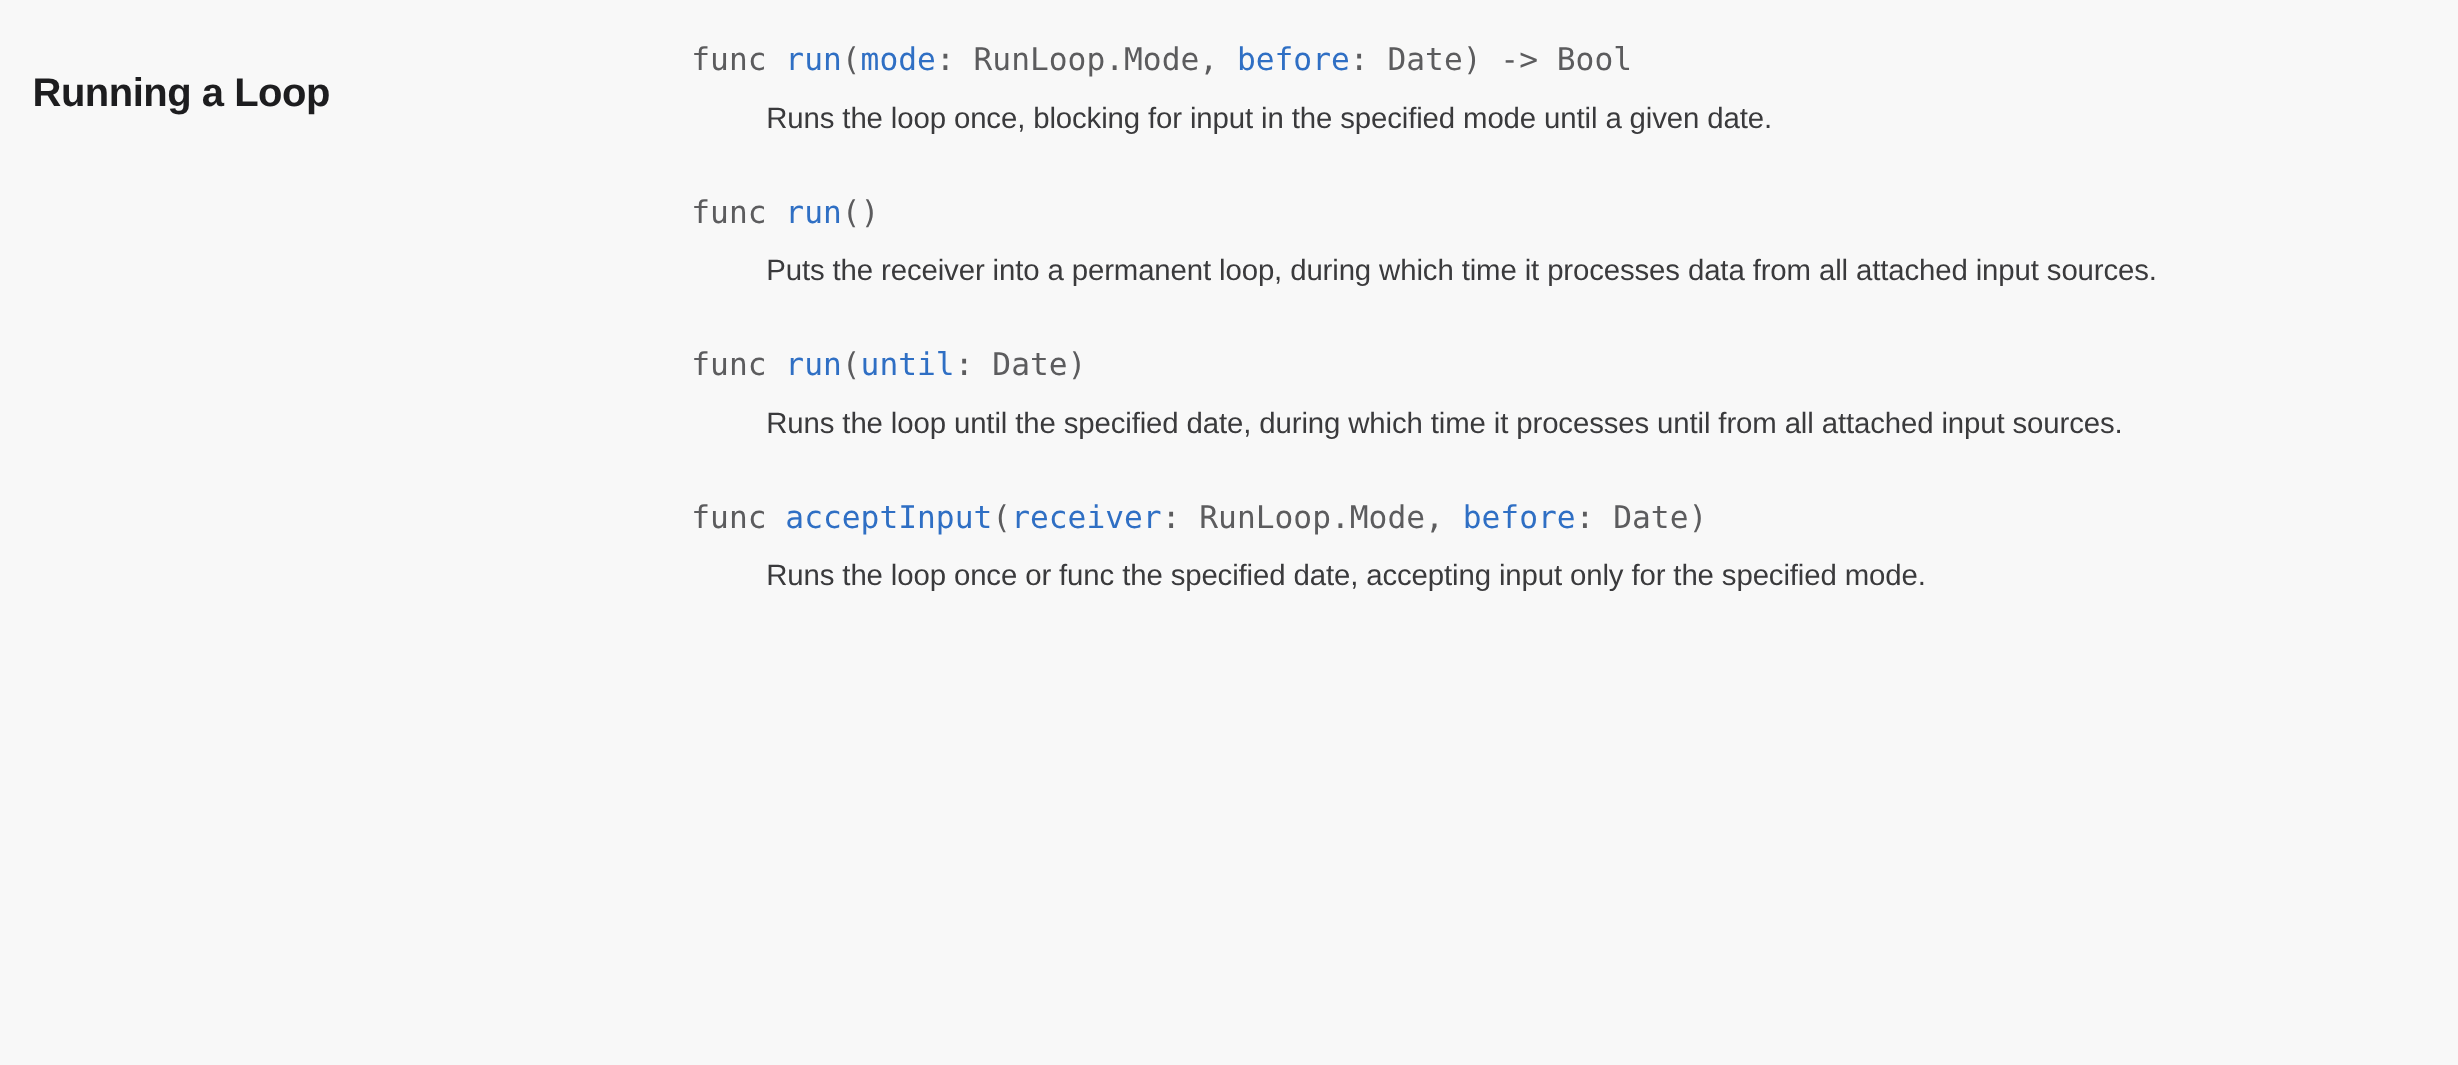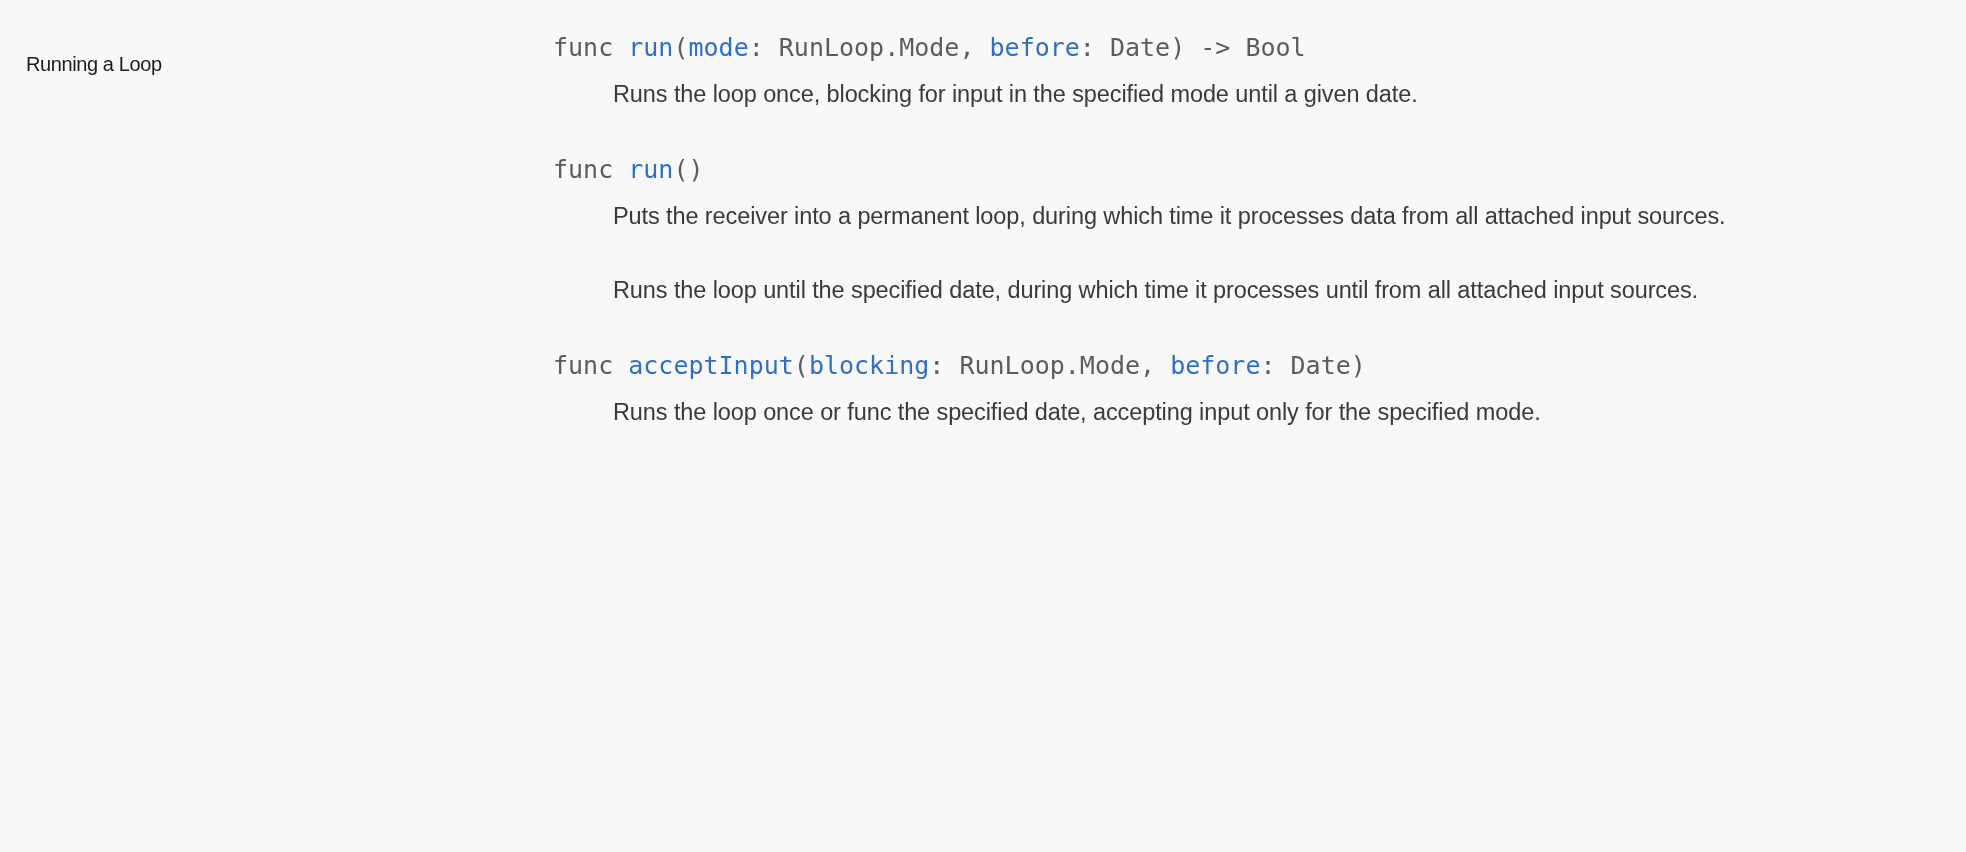--- a/index.html
+++ b/index.html
@@ -20,23 +20,23 @@
     height: 852px;
     background: #f8f8f8;
   }
 
   
   .section-title {
     position: absolute;
     left: 26px;
     top: 26px;
     width: 470px;
-    font-size: 20px;
+    font-size: 32px;
     line-height: 42px;
-    font-weight: 400;
+    font-weight: 700;
     letter-spacing: -0.4px;
     color: #1d1d1f;
     font-family: "Liberation Sans", sans-serif;
   }
 
   
   .content {
     position: absolute;
     left: 553px;
     top: 27px;
@@ -86,21 +86,22 @@
 
   <div class="symbol-group">
         <a class="declaration" style="text-decoration: none; display: block;"><span class="tok-kw">func </span><span class="tok-ident">run</span><span class="tok-punct">(</span><span class="tok-param">mode</span><span class="tok-type">: RunLoop.Mode, </span><span class="tok-param">before</span><span class="tok-type">: Date) </span><span class="tok-type">-&gt; Bool</span></a>
         <p class="abstract" style="margin: 6px 0px 0px 60px;">Runs the loop once, blocking for input in the specified mode until a given date.</p>
       </div>
       <div class="symbol-group">
         <a class="declaration" style="text-decoration: none; display: block;"><span class="tok-kw">func </span><span class="tok-ident">run</span><span class="tok-punct">()</span></a>
         <p class="abstract" style="margin: 6px 0px 0px 60px;">Puts the receiver into a permanent loop, during which time it processes data from all attached input sources.</p>
       </div>
       <div class="symbol-group">
+        <a class="declaration" style="text-decoration: none; display: block;"><span class="tok-kw">func </span><span class="tok-ident">run</span><span class="tok-punct">(</span><span class="tok-param">until</span><span class="tok-type">: Date)</span></a>
         <p class="abstract" style="margin: 6px 0px 0px 60px;">Runs the loop until the specified date, during which time it processes until from all attached input sources.</p>
       </div>
       <div class="symbol-group">
-        <a class="declaration" style="text-decoration: none; display: block;"><span class="tok-kw">func </span><span class="tok-ident">acceptInput</span><span class="tok-punct">(</span><span class="tok-param">blocking</span><span class="tok-type">: RunLoop.Mode, </span><span class="tok-param">before</span><span class="tok-type">: Date)</span></a>
+        <a class="declaration" style="text-decoration: none; display: block;"><span class="tok-kw">func </span><span class="tok-ident">acceptInput</span><span class="tok-punct">(</span><span class="tok-param">receiver</span><span class="tok-type">: RunLoop.Mode, </span><span class="tok-param">before</span><span class="tok-type">: Date)</span></a>
         <p class="abstract" style="margin: 6px 0px 0px 60px;">Runs the loop once or func the specified date, accepting input only for the specified mode.</p>
       </div>
     </div>
 
 </div>
 
 </body></html>

